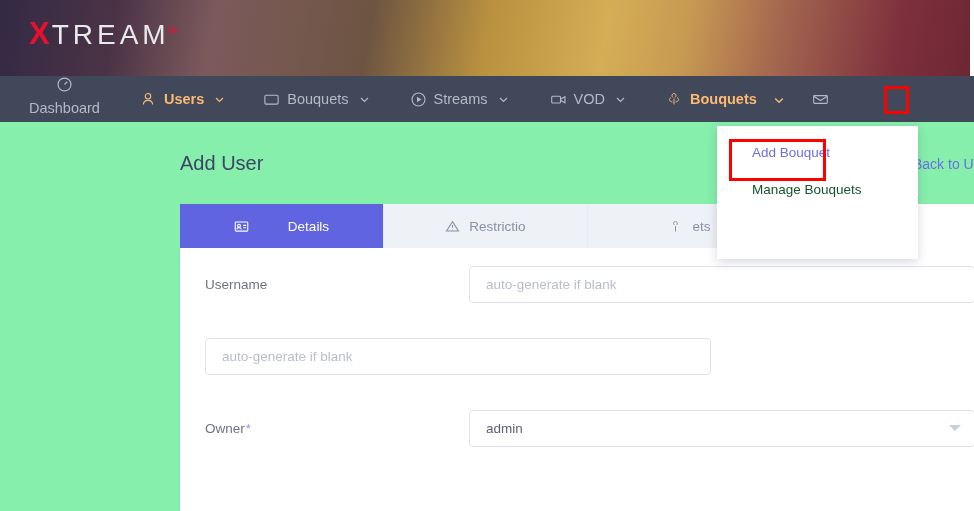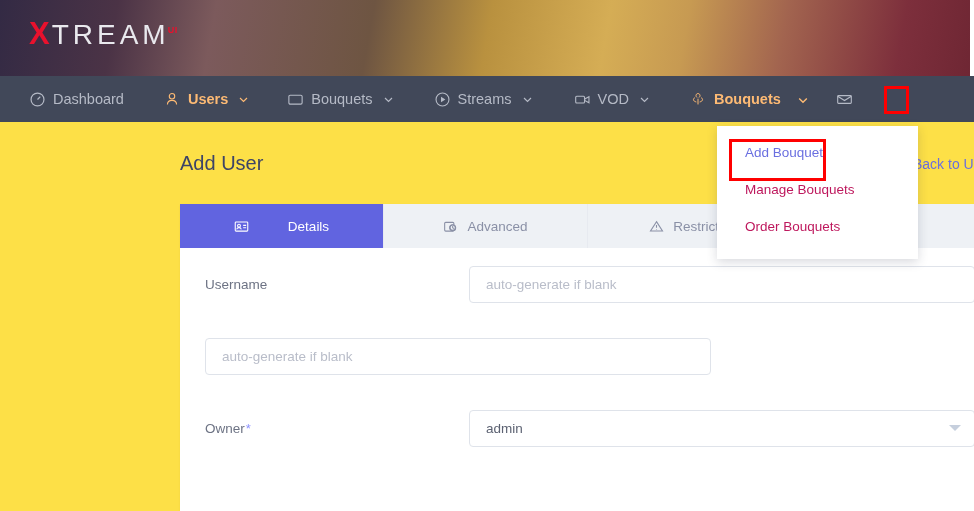--- a/index.html
+++ b/index.html
@@ -81,21 +81,21 @@
     border-top: 9px solid #414859;
   }
 
   
   .annot-box {
     position: absolute; border: 3px solid #ff0000; background: transparent;
     pointer-events: none; z-index: 60;
   }
 
   
-  .page-body { position: absolute; left: 0; top: 122px; width: 974px; height: 389px; background: #fde047; }
+  .page-body { position: absolute; left: 0; top: 122px; width: 974px; height: 389px; background: #86efac; }
   .page-title {
     position: absolute; left: 180px; top: 30px;
     color: #3d4466; font-size: 20px; font-weight: 400;
   }
   .back-link {
     position: absolute; left: 913px; top: 34px;
     color: #6a6fe0; font-size: 14px; white-space: nowrap; cursor: pointer;
   }
 
   
@@ -131,45 +131,45 @@
     position: absolute; right: 13px; top: 50%; transform: translateY(-50%);
     width: 0; height: 0;
     border-left: 6px solid transparent; border-right: 6px solid transparent;
     border-top: 6px solid #c6cfdd;
   }
 
   
   .dropdown {
     position: absolute; left: 717px; top: 126px; width: 201px; height: 133px;
     background: #ffffff; box-shadow: 0 3px 10px rgba(40,45,70,0.18);
-    z-index: 50; padding: 8px 0;
+    z-index: 50; padding: 8px 7px;
   }
   .dd-item {
     height: 37px; display: flex; align-items: center;
-    padding-left: 28px; font-size: 13.5px; color: #be185d; cursor: pointer;
+    padding-left: 28px; font-size: 13.5px; color: #14532d; cursor: pointer;
   }
   .dd-item.highlight { color: #6a6fe0; }
 </style>
 </head>
 <body>
 
 <div class="app">
 
   <div class="brand-header">
     <div class="brand-logo">
       <span class="brand-x">X</span>
       <span class="brand-rest">TREAM</span>
       <span class="brand-sup">UI</span>
     </div>
     <div class="header-right-strip"></div>
   </div>
 
   <div class="navbar">
 
-    <div class="nav-item" style="margin-left:29px;">
+    <div class="nav-item" style="margin-left:29px;flex-direction:column;">
       <span class="nav-ico">
         <svg width="17" height="17" viewBox="0 0 20 20" fill="none" stroke="currentColor" stroke-width="1.4">
           <circle cx="10" cy="10" r="7.6"></circle>
             <path d="M10 10 L13.3 6.6"></path>
         </svg>
       </span>
       <span>Dashboard</span>
     </div>
 
 
@@ -277,31 +277,20 @@
             <svg width="15" height="15" viewBox="0 0 18 18" fill="none" stroke="currentColor" stroke-width="1.3">
               <rect x="1.5" y="3.5" width="15" height="11" rx="1"></rect>
               <circle cx="6" cy="8" r="1.7"></circle>
               <path d="M3.2 12.4c.4-1.4 1.5-2.1 2.8-2.1s2.4.7 2.8 2.1"></path>
               <path d="M11 7.6h3.6M11 10.4h3.6"></path>
             </svg>
           </span>
           <span>Details</span>
         </div>
 
-        <div class="tab">
-          <span class="t-ico">
-            <svg width="15" height="15" viewBox="0 0 18 18" fill="none" stroke="currentColor" stroke-width="1.3">
-              <rect x="2" y="4" width="11" height="10.5" rx="1.2"></rect>
-              <circle cx="11.6" cy="10.4" r="3.6" fill="#eef1f5"></circle>
-              <circle cx="11.6" cy="10.4" r="3.2"></circle>
-              <path d="M11.6 8.4v2.1l1.4 1"></path>
-            </svg>
-          </span>
-          <span>Advanced</span>
-        </div>
 
         <div class="tab">
           <span class="t-ico">
             <svg width="15" height="15" viewBox="0 0 18 18" fill="none" stroke="currentColor" stroke-width="1.3">
               <path d="M9 3.2 L16.2 14.4 H1.8 z"></path>
               <path d="M9 7.2v3.4M9 12.3v.7"></path>
             </svg>
           </span>
           <span>Restrictio</span>
         </div>
@@ -347,21 +336,18 @@
     </div>
   </div>
 
   <div class="dropdown">
     <div class="dd-item highlight">
       <span>Add Bouquet</span>
     </div>
     <div class="dd-item">
       <span>Manage Bouquets</span>
     </div>
-    <div class="dd-item">
-      <span>Order Bouquets</span>
-    </div>
   </div>
 
   <div class="annot-box" style="left:884px; top:86px; width:25px; height:28px;"></div>
   <div class="annot-box" style="left:729px; top:139px; width:97px; height:42px;"></div>
 
 </div>
 
 </body></html>

